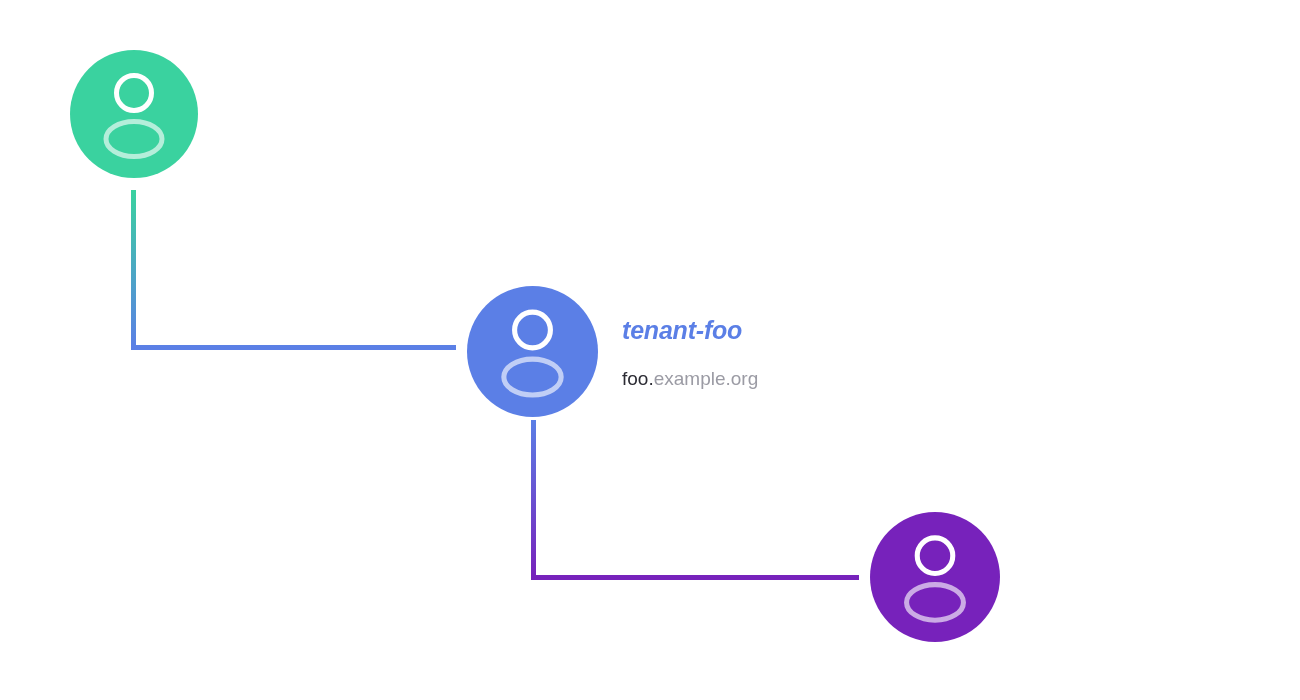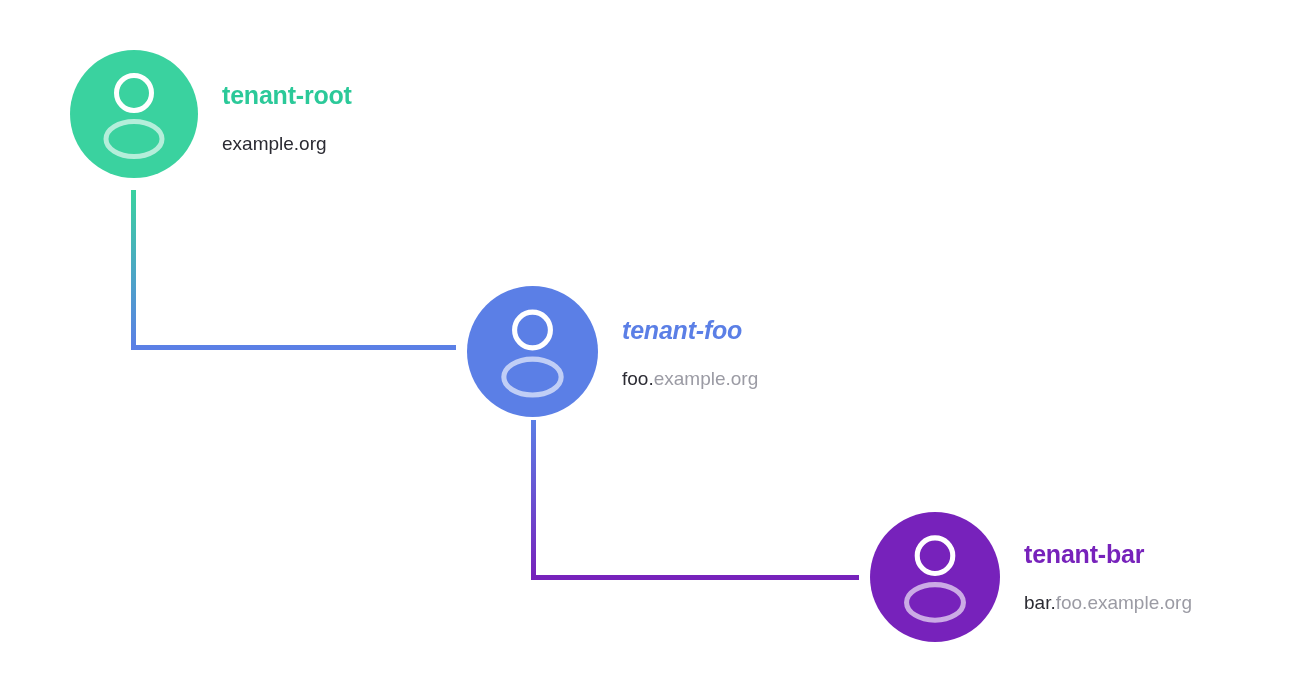--- a/index.html
+++ b/index.html
@@ -123,24 +123,20 @@
     <path d="M 533.5 420 L 533.5 577.5 L 859 577.5" fill="none" stroke="url(#grad-foo-bar)" stroke-width="5" stroke-linecap="butt" stroke-linejoin="miter"></path>
   </svg>
 
   <div class="node" id="node-root">
     <div class="node-avatar">
       <svg viewBox="0 0 128 128" xmlns="http://www.w3.org/2000/svg">
         <circle cx="64" cy="43" r="17.5" fill="none" stroke="#ffffff" stroke-width="5"></circle>
         <ellipse cx="64" cy="89" rx="28" ry="17.5" fill="none" stroke="rgba(255,255,255,0.62)" stroke-width="5"></ellipse>
       </svg>
     </div>
-    <div class="node-text">
-      <div class="node-title">tenant-root</div>
-      <div class="node-domain"><span class="domain-own">example.org</span><span class="domain-parent"></span></div>
-    </div>
   </div>
 
   <div class="node" id="node-foo">
     <div class="node-avatar">
       <svg viewBox="0 0 128 128" xmlns="http://www.w3.org/2000/svg">
         <circle cx="64" cy="43" r="17.5" fill="none" stroke="#ffffff" stroke-width="5"></circle>
         <ellipse cx="64" cy="89" rx="28" ry="17.5" fill="none" stroke="rgba(255,255,255,0.62)" stroke-width="5"></ellipse>
       </svg>
     </div>
     <div class="node-text">
@@ -149,19 +145,15 @@
     </div>
   </div>
 
   <div class="node" id="node-bar">
     <div class="node-avatar">
       <svg viewBox="0 0 128 128" xmlns="http://www.w3.org/2000/svg">
         <circle cx="64" cy="43" r="17.5" fill="none" stroke="#ffffff" stroke-width="5"></circle>
         <ellipse cx="64" cy="89" rx="28" ry="17.5" fill="none" stroke="rgba(255,255,255,0.62)" stroke-width="5"></ellipse>
       </svg>
     </div>
-    <div class="node-text">
-      <div class="node-title">tenant-bar</div>
-      <div class="node-domain"><span class="domain-own">bar.</span><span class="domain-parent">foo.example.org</span></div>
-    </div>
   </div>
 
 </div>
 
 </body></html>

